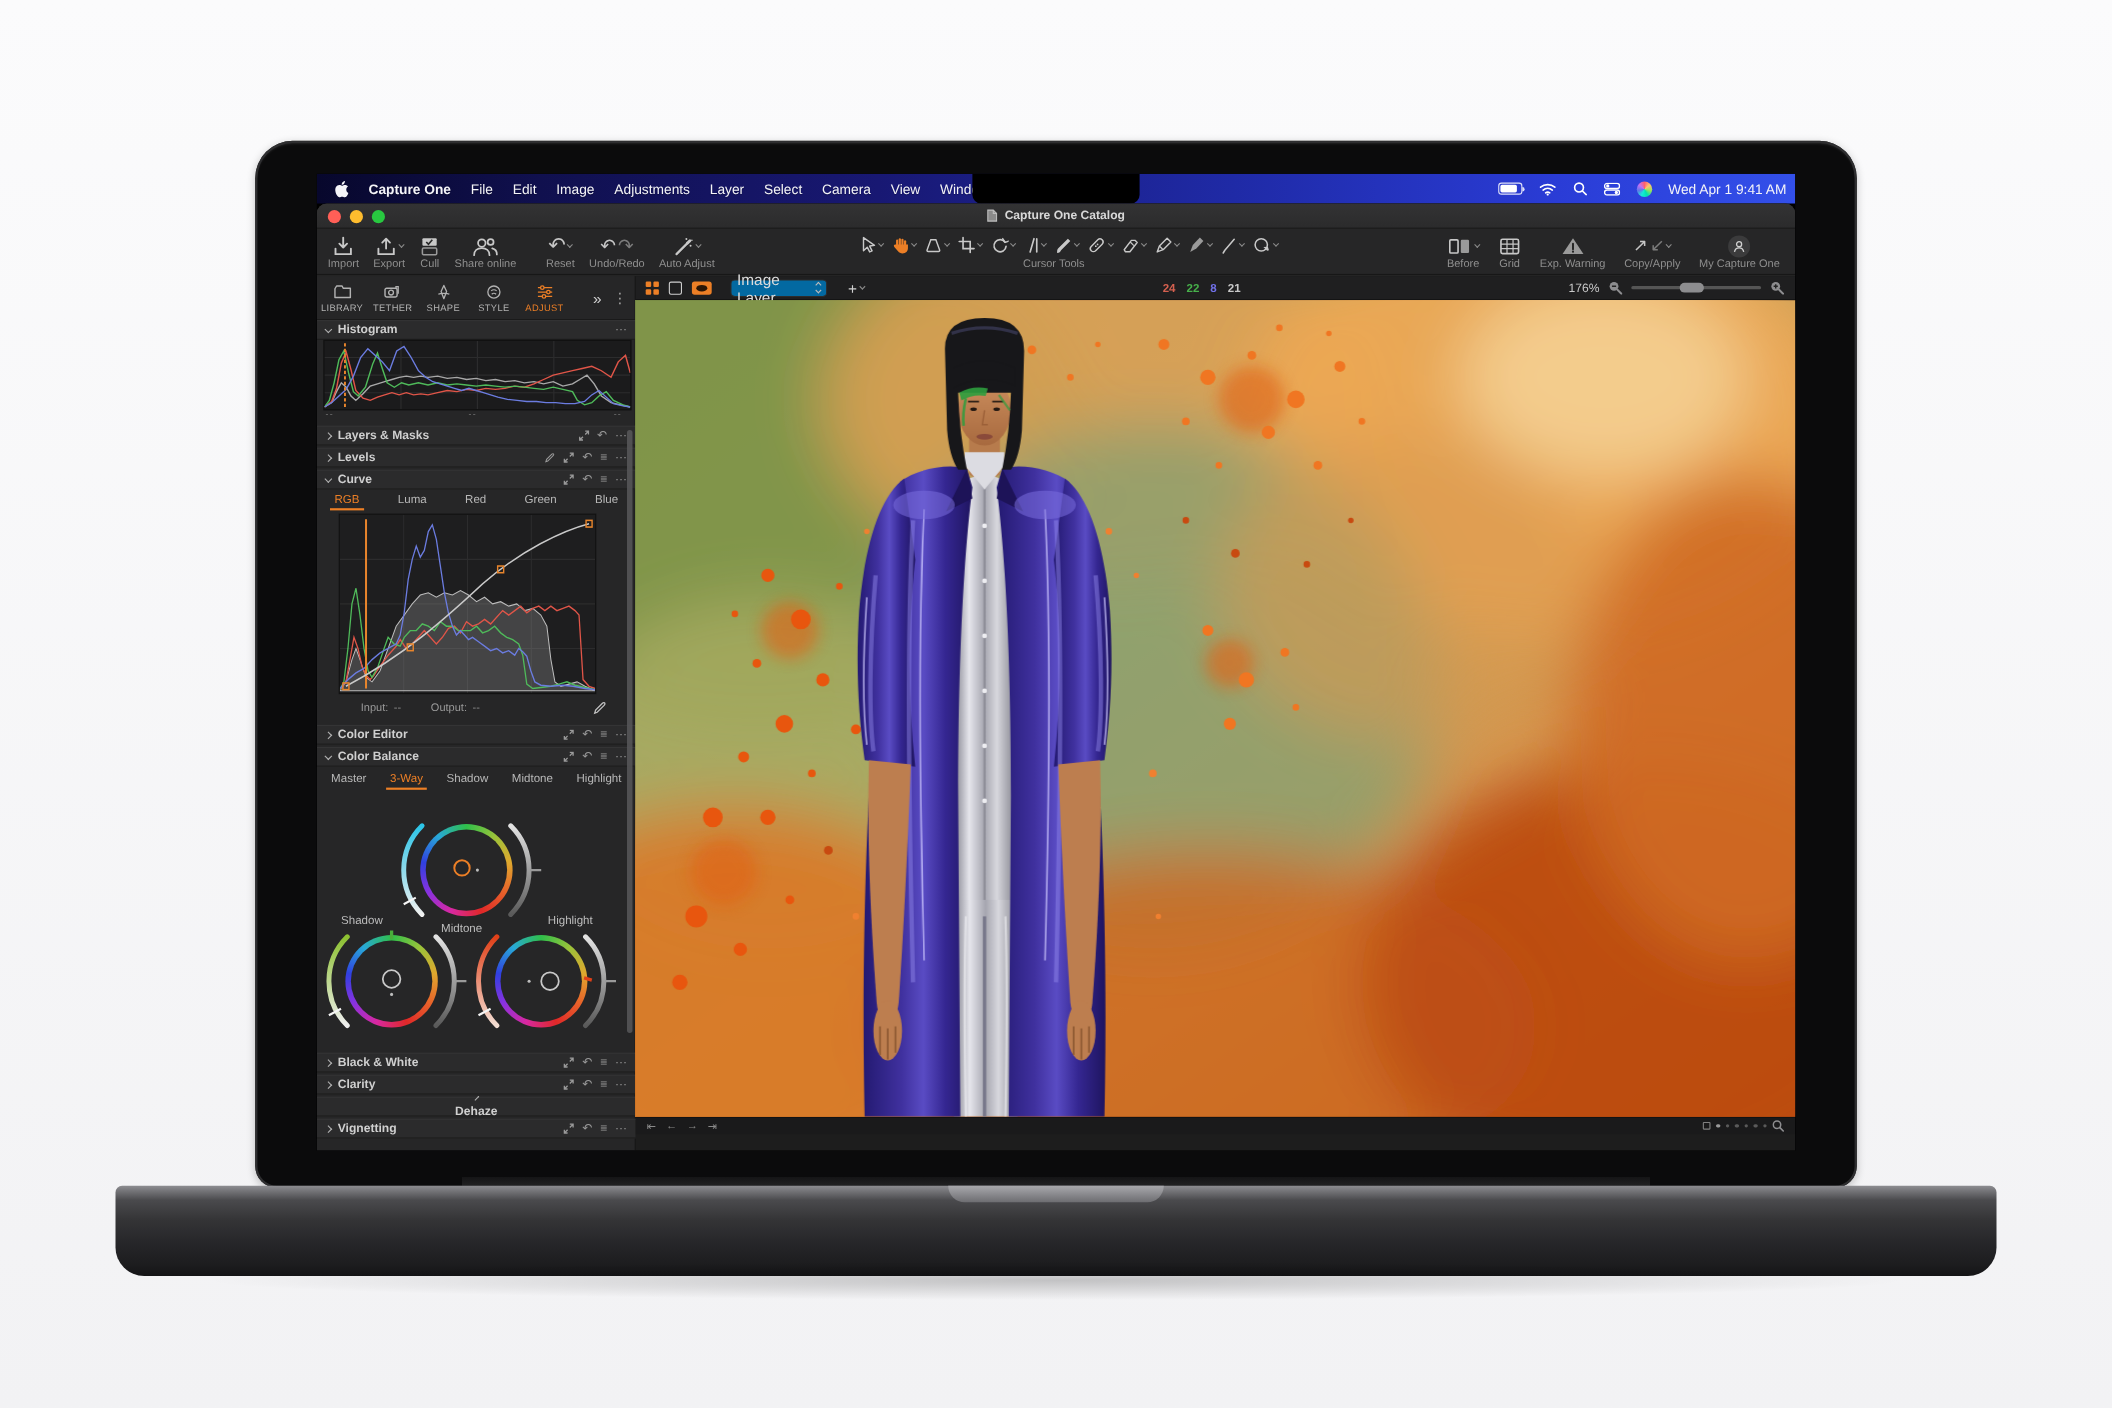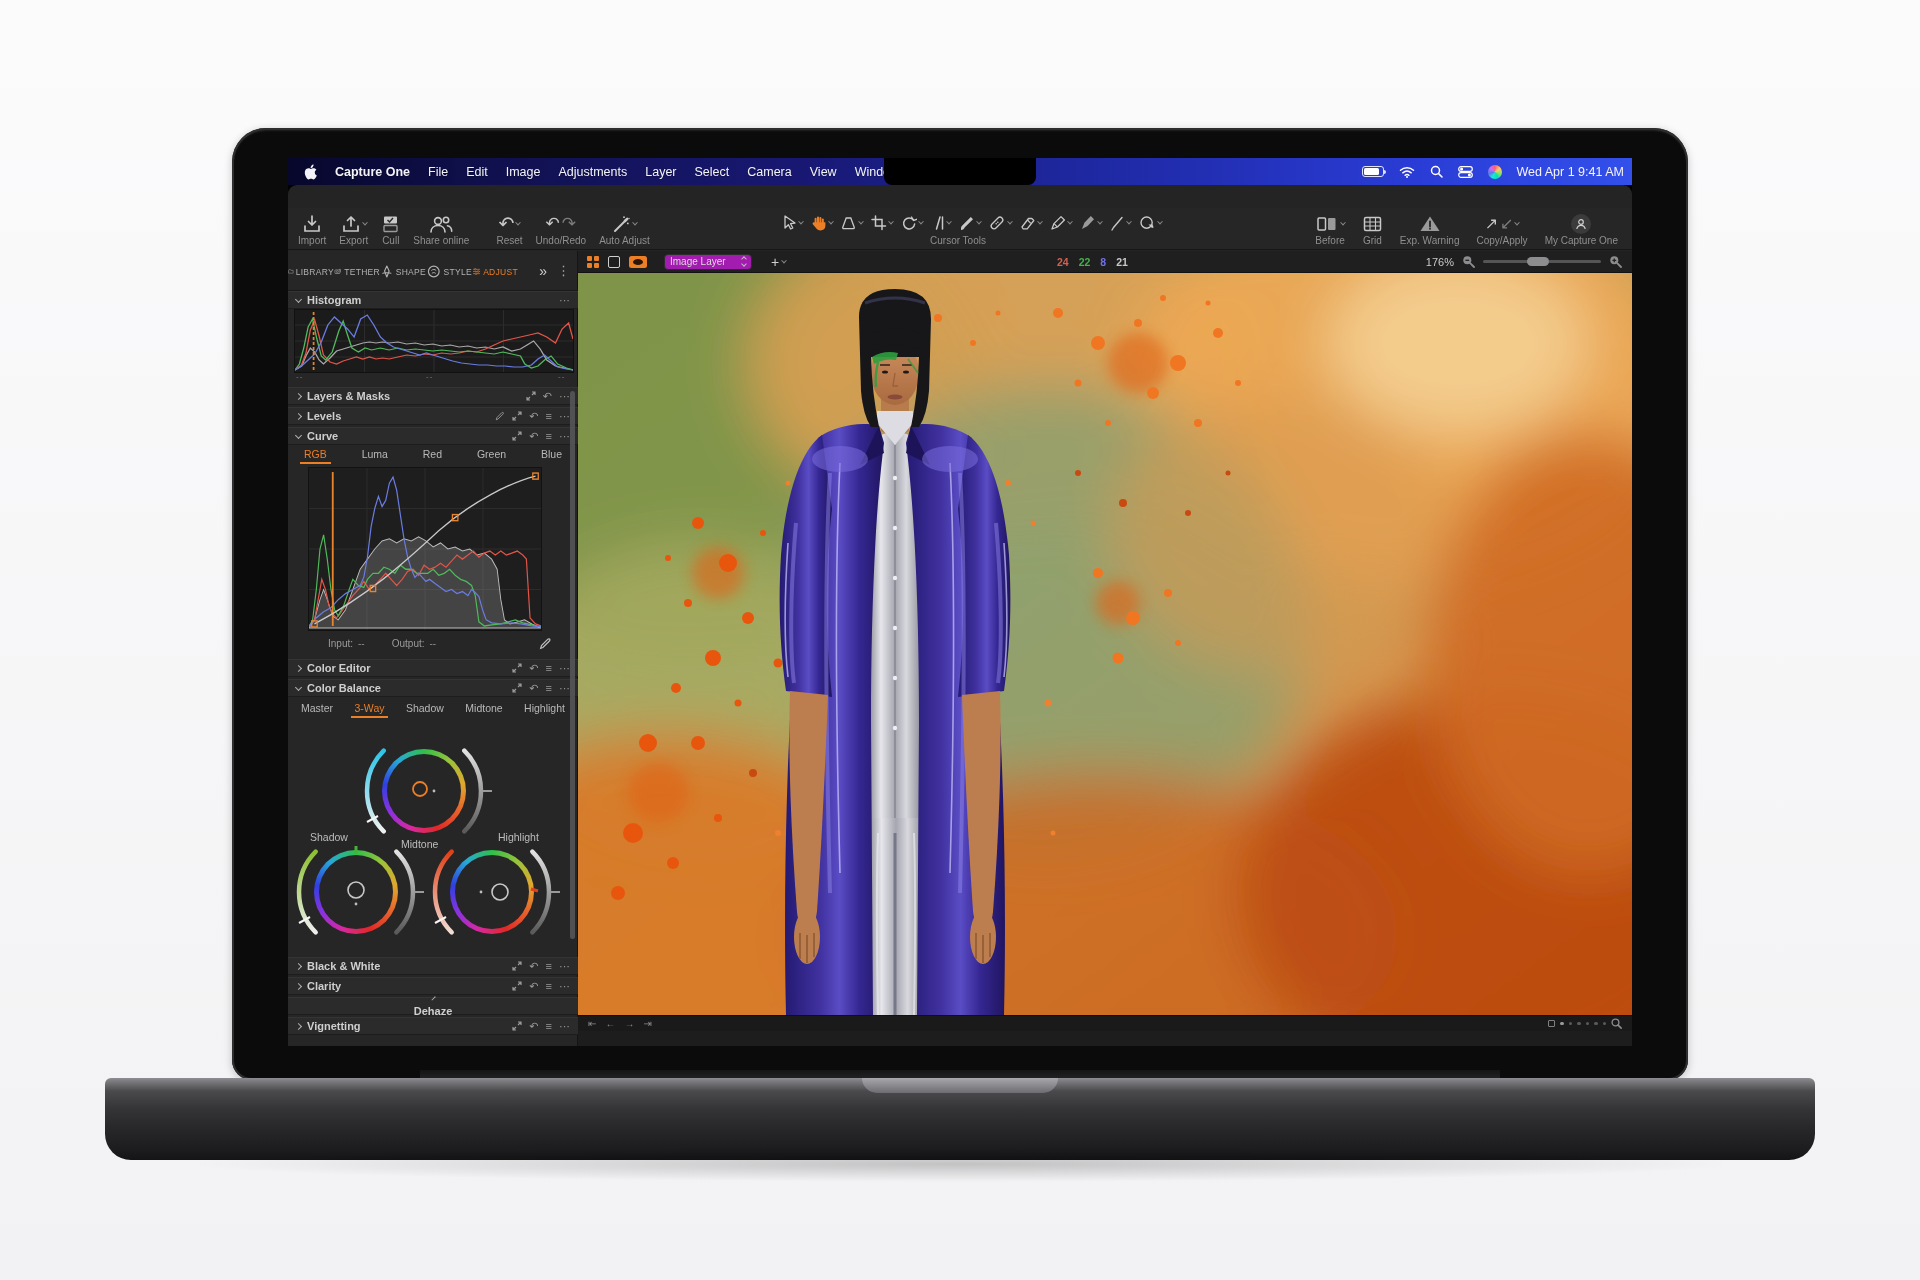--- a/index.html
+++ b/index.html
@@ -60,21 +60,21 @@
   .uglyph.dim { color:#7c7c7c; }
   .avatar-circ { width:20px; height:20px; border-radius:50%; background:#3b3b3c; display:flex; align-items:center; justify-content:center; }
 
   
   .content { position:absolute; left:0; top:66px; width:1344px; height:795px; }
   .sidebar { position:absolute; left:0; top:0; width:290px; height:795px; background:#262627; border-right:1px solid #151515; }
   .viewer { position:absolute; left:290px; top:0; width:1054px; height:795px; background:#1d1d1d; }
 
   
   .tabrow { position:absolute; left:0; top:0; width:290px; height:40px; border-bottom:1px solid #1a1a1a; display:flex; align-items:center; }
-  .ttab { width:46px; display:flex; flex-direction:row; align-items:center; gap:2px; padding-top:2px; }
+  .ttab { width:46px; display:flex; flex-direction:column; align-items:center; gap:2px; padding-top:2px; }
   .ttab .tl { font-size:8.5px; letter-spacing:.3px; color:#b2b2b2; }
   .ttab.active .tl { color:#ec7f26; }
   .tabrow-more { margin-left:auto; display:flex; align-items:center; gap:10px; padding-right:8px; color:#c0c0c0; }
   .dbl-chev { font-size:14px; color:#d0d0d0; }
   .vdots { font-size:13px; color:#a8a8a8; }
 
   .phead { position:absolute; left:0; width:290px; height:18px; background:#2b2b2c; border-top:1px solid #343435; border-bottom:1px solid #1d1d1d;
     display:flex; align-items:center; padding:0 8px; gap:6px; }
   .phead .pt { font-size:11px; font-weight:bold; color:#cfcfcf; }
   .phead .hicons { margin-left:auto; display:flex; align-items:center; gap:7px; color:#9a9a9a; }
@@ -105,22 +105,22 @@
   .scrollbar { position:absolute; right:2px; top:140px; width:5px; height:548px; background:#58585a; border-radius:3px; opacity:.85; }
 
   
   .v-top { position:absolute; left:0; top:0; width:1054px; height:22px; background:#1f1f20; border-bottom:1px solid #121212; display:flex; align-items:center; }
   .v-top-left { display:flex; align-items:center; gap:9px; padding-left:9px; }
   .grid4 { width:12px; height:12px; display:grid; grid-template-columns:5px 5px; grid-template-rows:5px 5px; gap:2px; }
   .grid4 i { background:#ec7f26; border-radius:1px; }
   .sq-ico { width:12px; height:12px; border:1.5px solid #cfcfcf; border-radius:2px; }
   .eye-badge { width:18px; height:12px; background:#ec7f26; border-radius:2.5px; position:relative; }
   .eye-badge::after { content:''; position:absolute; left:4px; top:3px; width:10px; height:6px; border-radius:50%; background:#2a1606; }
-  .layer-select { margin-left:8px; width:88px; height:16px; background:#a21caf; border:1px solid #2c2c2c; border-radius:4px;
-    display:flex; align-items:center; padding:0 5px; font-size:10px; color:#dcdcdc; gap:4px; }
+  .layer-select { margin-left:8px; width:88px; height:16px; background:#0369a1; border:1px solid #2c2c2c; border-radius:4px;
+    display:flex; align-items:center; padding:0 5px; font-size:14px; color:#dcdcdc; gap:4px; }
   .updown { margin-left:auto; display:flex; flex-direction:column; gap:1px; align-items:center; }
   .updown .u { width:4px; height:4px; border-left:1.2px solid #bbb; border-top:1.2px solid #bbb; transform:rotate(45deg); }
   .updown .d { width:4px; height:4px; border-right:1.2px solid #bbb; border-bottom:1.2px solid #bbb; transform:rotate(45deg); }
   .plus-btn { display:flex; align-items:center; gap:3px; margin-left:10px; color:#d0d0d0; font-size:14px; }
   .v-top-right { margin-left:auto; display:flex; align-items:center; padding-right:10px; gap:8px; }
   .rgbvals { display:flex; gap:10px; font-size:10.5px; font-weight:bold; margin-right:290px; }
   .zoom-pct { font-size:11px; color:#c9c9c9;text-align:center; }
   .zoom-track { width:118px; height:3px; background:#555; border-radius:2px; position:relative; }
   .zoom-thumb { position:absolute; left:44px; top:-3px; width:22px; height:9px; border-radius:5px; background:#8d8d8f; }
 
@@ -180,20 +180,34 @@
               <circle cx="11.4" cy="9" r="1.5" fill="#fff"></circle>
             </svg>
           <span class="siri-orb"></span>
           <span class="clock">Wed Apr 1  9:41 AM</span>
         </div>
         <div class="notch"></div>
       </div>
 
       <div class="window">
 
+        <div class="titlebar">
+          <div class="lights">
+            <span class="light l-red"></span>
+            <span class="light l-yel"></span>
+            <span class="light l-grn"></span>
+          </div>
+          <div class="title-wrap">
+            <svg width="10" height="12" viewBox="0 0 10 12">
+                <path d="M1 1h5l3 3v7H1z" stroke="#bdbdbd" fill="#8a8a8a" stroke-width="1"></path>
+                <path d="M6 1v3h3" stroke="#bdbdbd" fill="none" stroke-width="1"></path>
+              </svg>
+            <span>Capture One Catalog</span>
+          </div>
+        </div>
 
         <div class="toolbar">
 
           <div class="tb-group" style="left:10px; gap:13px;">
             <div class="tb-item">
               <span class="tb-ico">
                   <svg width="20" height="20" viewBox="0 0 20 20">
                     <path d="M10 2v9m0 0 3.5-3.5M10 11 6.5 7.5" stroke="#c8c8c8" stroke-width="1.7" fill="none" stroke-linecap="round" stroke-linejoin="round"></path>
                     <path d="M3 12v5h14v-5" stroke="#c8c8c8" stroke-width="1.7" fill="none" stroke-linecap="round"></path>
                   </svg>

